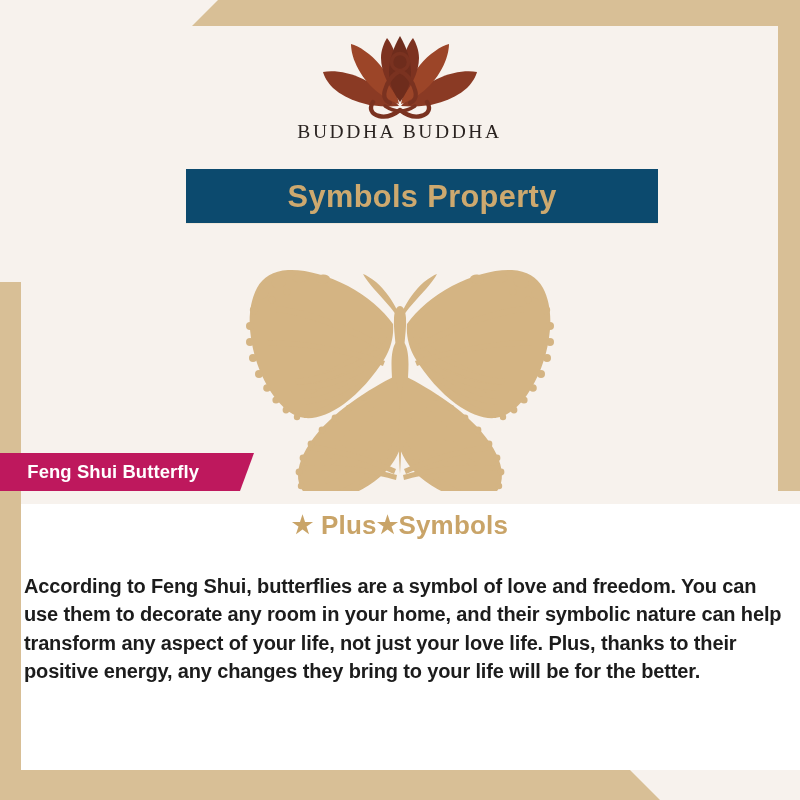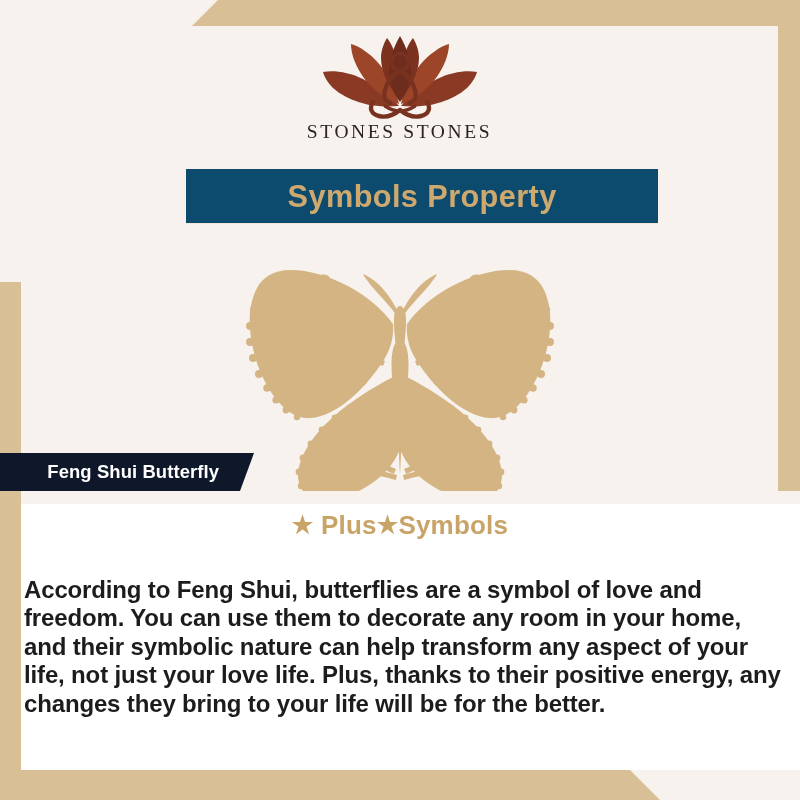--- a/index.html
+++ b/index.html
@@ -133,26 +133,25 @@
     display: block;
   }
 
   
   .label-ribbon {
     position: absolute;
     left: 0;
     top: 453px;
     width: 254px;
     height: 38px;
-    background: #0f172a;
+    background: #be185d;
     -webkit-clip-path: polygon(0 0, 254px 0, 240px 38px, 0 38px);
     clip-path: polygon(0 0, 254px 0, 240px 38px, 0 38px);
     display: flex;
     align-items: center;
-    padding-left: 20px;
   }
   .label-ribbon-text {
     padding-left: 25px;
     font-family: "Liberation Sans Narrow", "Liberation Sans", sans-serif;
     font-size: 19px;
     font-weight: 700;
     color: #ffffff;
     letter-spacing: 0.1px;
     transform: scaleX(0.97);
   }
@@ -193,21 +192,21 @@
     line-height: 1;
     vertical-align: 1px;
   }
 
   .body-copy {
     position: absolute;
     left: 24px;
     top: 552px;
     width: 762px;
     font-family: "Liberation Sans", sans-serif;
-    font-size: 24px;
+    font-size: 20px;
     line-height: 28.4px;
     font-weight: 700;
     color: #1c1c1c;
     letter-spacing: -0.15px;
     text-align: left;
   }
 </style>
 </head>
 <body>
 
@@ -240,21 +239,21 @@
 
           <circle cx="93" cy="30" r="8.5" fill="none" stroke="#7a3220" stroke-width="3.6"></circle>
 
           <path d="M93 39 C86 42 80 50 78 58 C76 64 78 69 83 71" stroke="#7a3220" stroke-width="4.2" fill="none"></path>
           <path d="M93 39 C100 42 106 50 108 58 C110 64 108 69 103 71" stroke="#7a3220" stroke-width="4.2" fill="none"></path>
 
           <path d="M66 70 C62 76 64 82 72 84 C80 86 88 82 93 78 C98 82 106 86 114 84 C122 82 124 76 120 70" stroke="#7a3220" stroke-width="4.4" fill="none"></path>
           <path d="M78 74 C84 78 88 79 93 79 C98 79 102 78 108 74" stroke="#7a3220" stroke-width="3.4" fill="none"></path>
         </g>
       </svg>
-      <span class="brand-name">STONES STONES</span>
+      <span class="brand-name">BUDDHA BUDDHA</span>
     </div>
 
     <div class="title-banner">
       <span class="title-text">Symbols Property</span>
     </div>
 
     <div class="butterfly-wrap">
       <svg class="butterfly-svg" viewBox="0 0 366 252" aria-hidden="true">
         <g fill="#d4b483">
 

